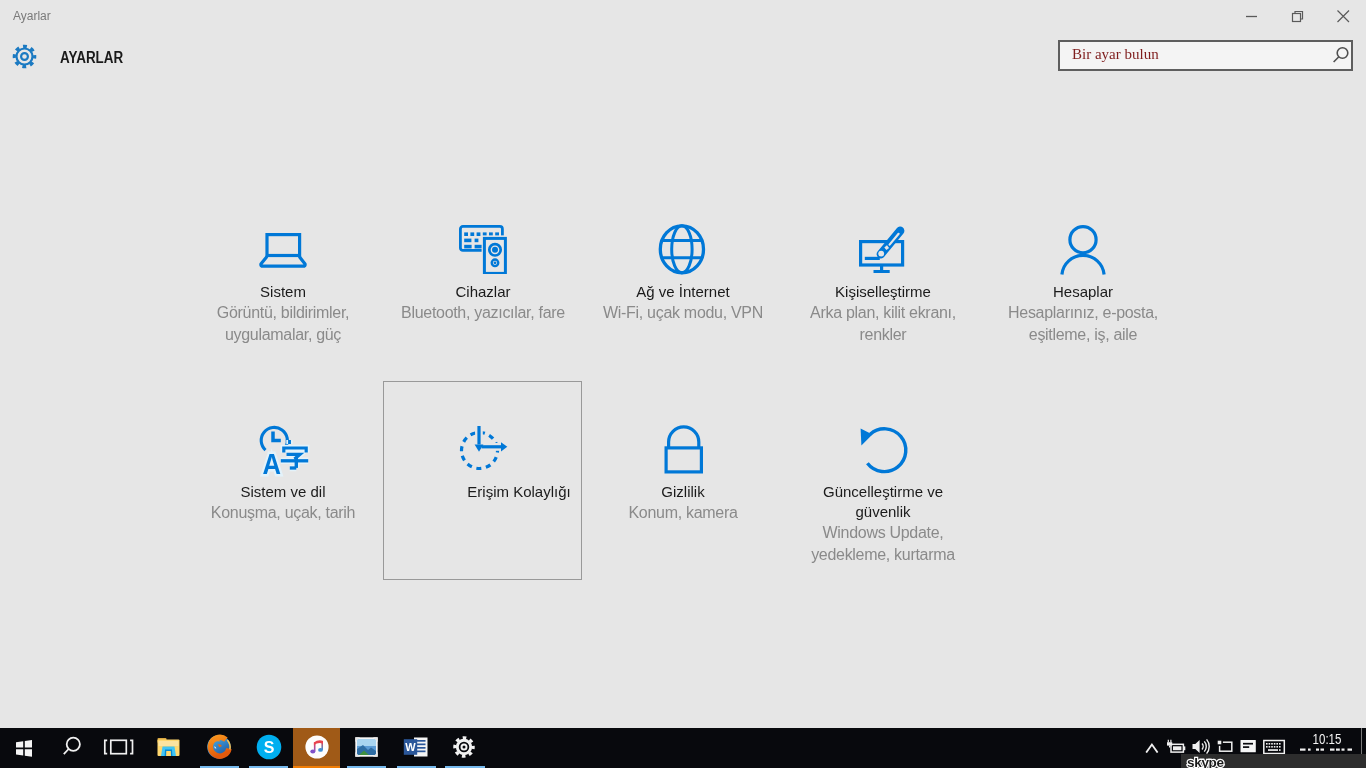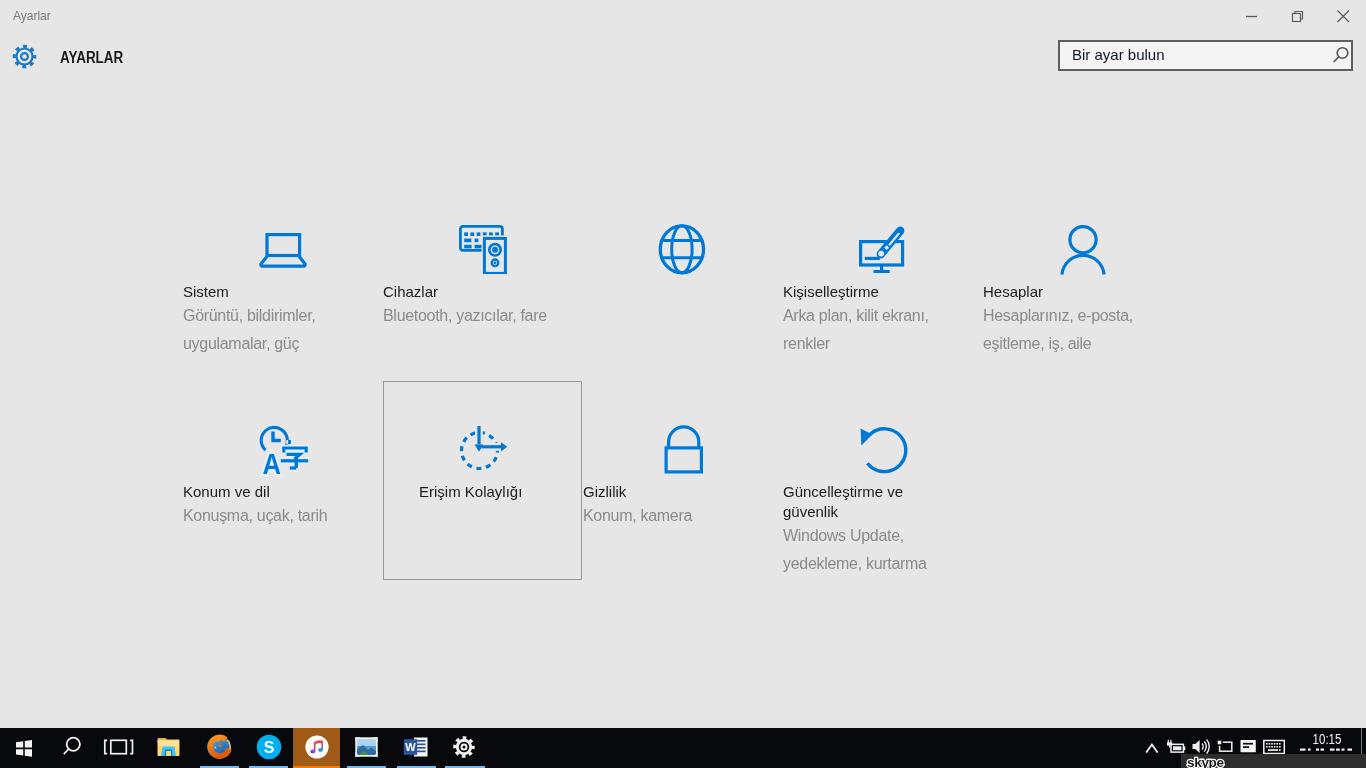--- a/index.html
+++ b/index.html
@@ -1,21 +1,21 @@
 <!DOCTYPE html>
 <html><head>
 <meta charset="utf-8">
 <style>
 html,body{margin:0;padding:0;}
 #screen{position:relative;width:1366px;height:768px;background:#e6e6e6;overflow:hidden;
   font-family:"Liberation Sans", sans-serif;padding-left:48px;-webkit-font-smoothing:antialiased;}
 .abs{position:absolute;}
-.tile{position:absolute;width:200px;text-align:left;}
+.tile{position:absolute;width:200px;text-align:center;}
 .t{font-size:15px;color:#1b1b1b;line-height:20px;margin:0;}
-.s{font-size:16px;color:#8a8a8a;line-height:28px;margin:0;letter-spacing:-0.3px;}
+.s{font-size:16px;color:#8a8a8a;line-height:22px;margin:0;letter-spacing:-0.3px;}
 .icon{position:absolute;}
 svg{display:block;}
 </style>
 </head>
 <body>
 <div id="screen">
 
 <div class="abs" style="left:13px;top:8.5px;font-size:12px;color:#7a7a7a;">Ayarlar</div>
 <svg class="abs" style="left:1240px;top:6px;" width="116" height="20" viewBox="0 0 116 20">
   <line x1="6" y1="10.5" x2="17" y2="10.5" stroke="#5a5a5a" stroke-width="1.3"></line>
@@ -27,21 +27,21 @@
 <svg class="abs" style="left:12px;top:44px;" width="25" height="25" viewBox="0 0 25 25">
   <g fill="none" stroke="#1b7ac2">
     <circle cx="12.5" cy="12.5" r="10.2" stroke-width="3.2" stroke-dasharray="3.9 4.11" stroke-dashoffset="1.8"></circle>
     <circle cx="12.5" cy="12.5" r="8" stroke-width="2.2"></circle>
     <circle cx="12.5" cy="12.5" r="3.4" stroke-width="2.2"></circle>
   </g>
 </svg>
 <div class="abs" style="left:60px;top:49px;font-size:16px;font-weight:700;color:#1a1a1a;transform:scaleX(0.84);transform-origin:0 0;">AYARLAR</div>
 
 <div class="abs" style="left:1058px;top:40px;width:291px;height:27px;background:#f4f4f4;border:2px solid #5e5e5e;"></div>
-<div class="abs" style="left:1072px;top:46px;font-size:15px;color:#0f172a;">Bir ayar bulun</div>
+<div class="abs" style="left:1072px;top:46px;font-size:15px;color:#7f1d1d;font-family:Liberation Serif, serif;">Bir ayar bulun</div>
 <svg class="abs" style="left:1328px;top:44px;" width="22" height="22" viewBox="0 0 22 22">
   <circle cx="14.5" cy="9" r="5.3" fill="none" stroke="#4f4f4f" stroke-width="1.6"></circle>
   <line x1="10.6" y1="13" x2="5.6" y2="18" stroke="#4f4f4f" stroke-width="1.6"></line>
 </svg>
 
 <div class="abs" style="left:383px;top:381px;width:197px;height:197px;border:1px solid #999999;"></div>
 
 <svg class="icon" style="left:259px;top:225px;" width="48" height="48" viewBox="0 0 48 48">
   <g fill="none" stroke="#0078d7" stroke-width="3.2">
     <rect x="8" y="9.6" width="32.6" height="20.9"></rect>
@@ -149,30 +149,34 @@
 </svg>
 
 <div class="tile" style="left:183px;top:282px;">
   <p class="t">Sistem</p>
   <p class="s">Görüntü, bildirimler,<br>uygulamalar, güç</p>
 </div>
 <div class="tile" style="left:383px;top:282px;">
   <p class="t">Cihazlar</p>
   <p class="s">Bluetooth, yazıcılar, fare</p>
 </div>
+<div class="tile" style="left:583px;top:282px;">
+  <p class="t">Ağ ve İnternet</p>
+  <p class="s">Wi-Fi, uçak modu, VPN</p>
+</div>
 <div class="tile" style="left:783px;top:282px;">
   <p class="t">Kişiselleştirme</p>
   <p class="s">Arka plan, kilit ekranı,<br>renkler</p>
 </div>
 <div class="tile" style="left:983px;top:282px;">
   <p class="t">Hesaplar</p>
   <p class="s">Hesaplarınız, e-posta,<br>eşitleme, iş, aile</p>
 </div>
 <div class="tile" style="left:183px;top:482px;">
-  <p class="t">Konum ve dil</p>
+  <p class="t">Sistem ve dil</p>
   <p class="s">Konuşma, uçak, tarih</p>
 </div>
 <div class="tile" style="left:383px;top:482px;margin-left:36px;">
   <p class="t">Erişim Kolaylığı</p>
 </div>
 <div class="tile" style="left:583px;top:482px;">
   <p class="t">Gizlilik</p>
   <p class="s">Konum, kamera</p>
 </div>
 <div class="tile" style="left:783px;top:482px;">

